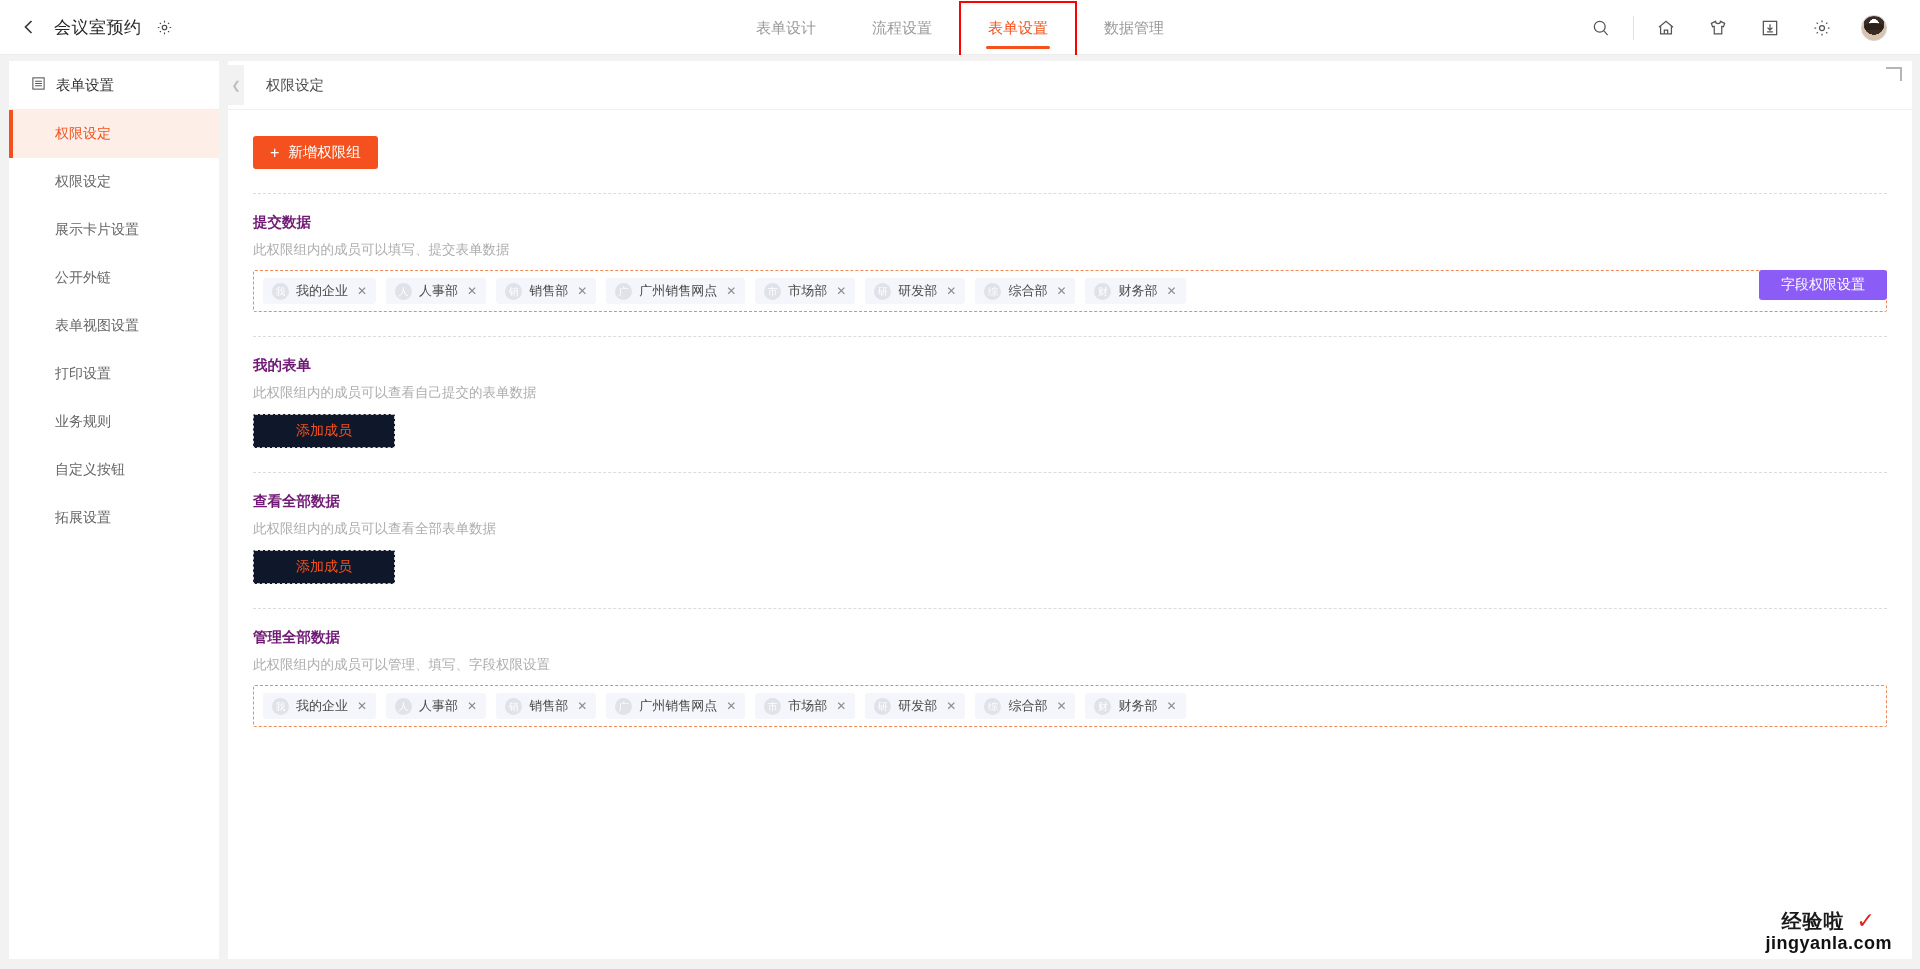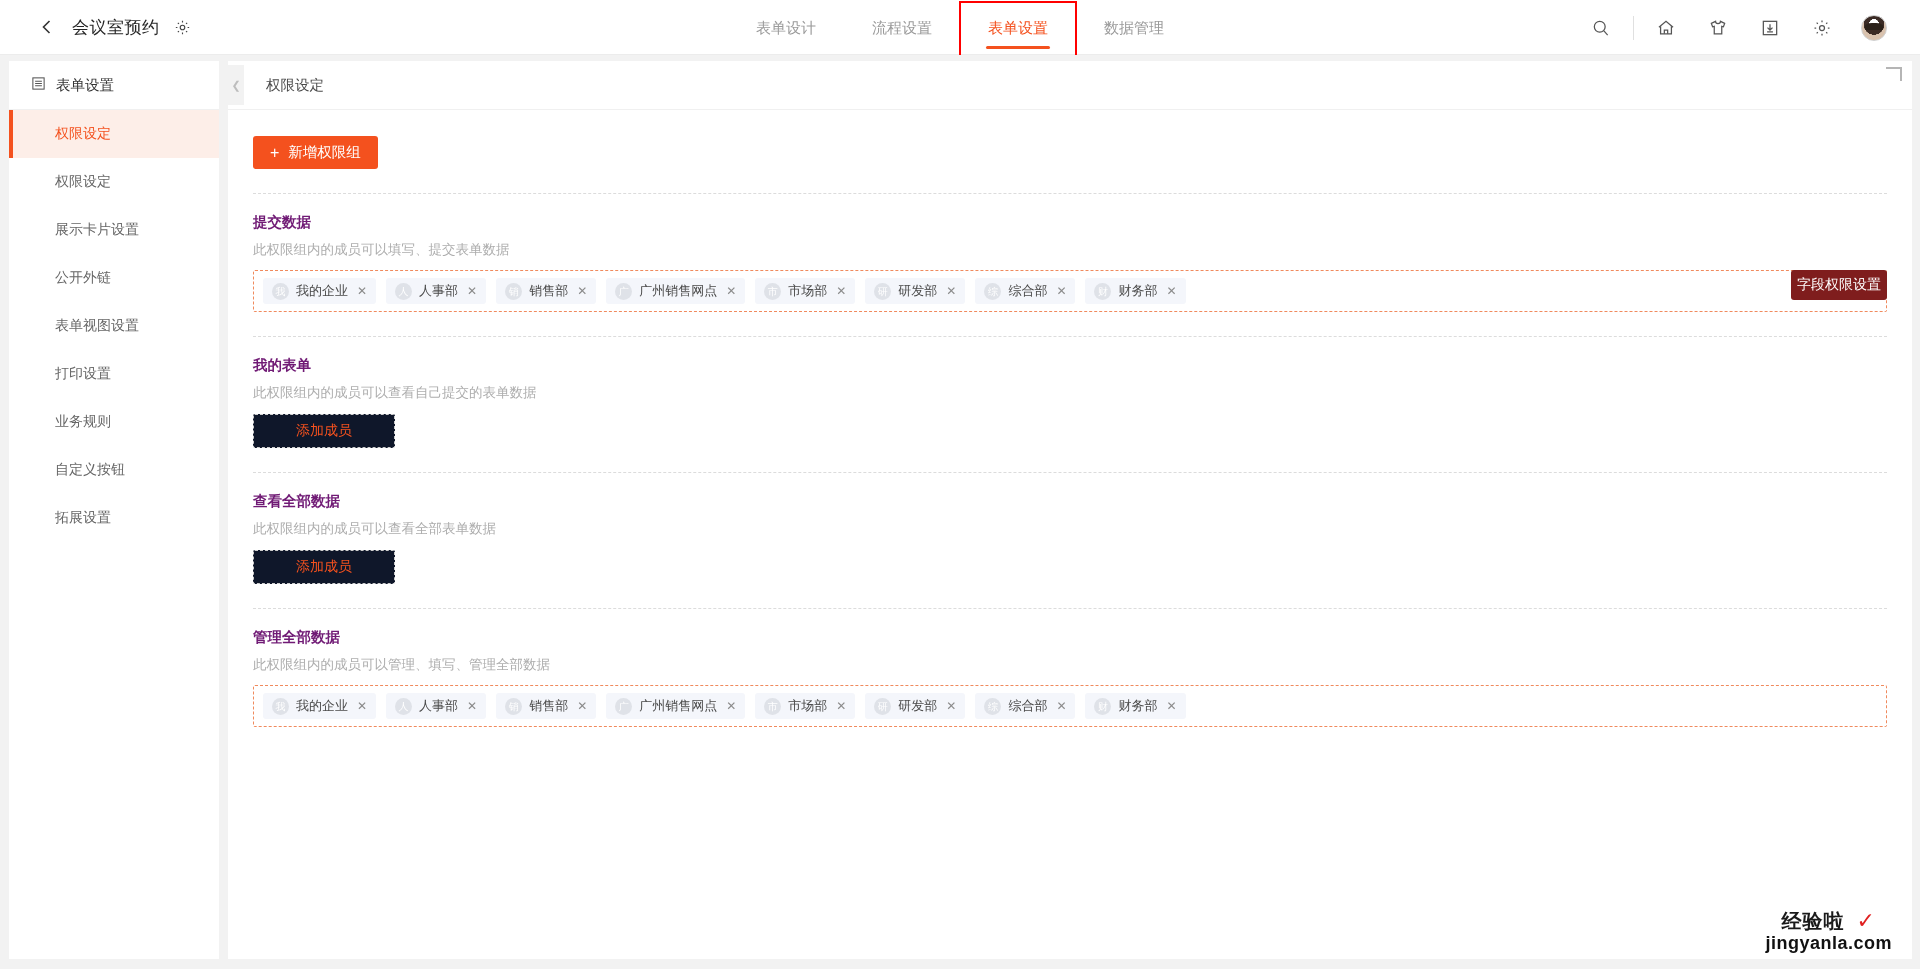--- a/index.html
+++ b/index.html
@@ -11,21 +11,21 @@
   }
 
   
   .topbar {
     position: absolute; top: 0; left: 0;
     width: 1920px; height: 55px;
     background: #ffffff;
     display: flex; align-items: center;
     border-bottom: 1px solid #ececec;
   }
-  .topbar-left { display: flex; align-items: center; padding-left: 36px; gap: 14px; min-width: 360px; }
+  .topbar-left { display: flex; align-items: center; padding-left: 18px; gap: 14px; min-width: 360px; }
   .back-arrow {
     width: 22px; height: 22px; display: flex; align-items: center; justify-content: center;
     cursor: pointer;
   }
   .back-arrow svg { display: block; }
   .app-title { font-size: 17px; color: #262626; letter-spacing: .5px; }
   .title-gear { width: 18px; height: 18px; display: flex; align-items: center; justify-content: center; cursor: pointer; }
 
   .topbar-tabs {
     position: absolute; left: 50%; transform: translateX(-50%);
@@ -137,22 +137,22 @@
 
   .btn-dashed {
     margin-top: 12px; width: 142px; height: 34px;
     border: 1px dashed #cfcfcf; background: #0f172a; color: #f4511e;
     font-size: 14px; cursor: pointer; border-radius: 2px;
     display: flex; align-items: center; justify-content: center;
   }
 
   .btn-field-perm {
     position: absolute; right: 25px; top: 160px;
-    background: #7f1d1d; color: #fff; border: none; border-radius: 3px;
-    font-size: 14px; height: 30px; padding: 0 6px; cursor: pointer;
+    background: #8b5cf6; color: #fff; border: none; border-radius: 3px;
+    font-size: 14px; height: 30px; padding: 0 22px; cursor: pointer;
   }
 
   .watermark {
     position: absolute; right: 20px; bottom: 6px;
     text-align: center; line-height: 1; user-select: none;
   }
   .wm-top {
     font-size: 20px; font-weight: bold; color: #1a1a1a;
     letter-spacing: 1px; display: inline-flex; align-items: baseline; gap: 12px;
     text-shadow: 1px 1px 0 #fff;
@@ -336,21 +336,21 @@
         <div class="sec-title">查看全部数据</div>
         <div class="sec-desc">此权限组内的成员可以查看全部表单数据</div>
         <div class="btn-dashed">添加成员</div>
       </div>
 
       <div class="divider"></div>
 
       
       <div class="section">
         <div class="sec-title">管理全部数据</div>
-        <div class="sec-desc">此权限组内的成员可以管理、填写、管理全部数据</div>
+        <div class="sec-desc">此权限组内的成员可以管理、填写、字段权限设置</div>
         <div class="tag-box">
           <span class="tag">
             <span class="tag-ava">我</span>
             <span>我的企业</span>
             <span class="tag-close">✕</span>
           </span>
           <span class="tag">
             <span class="tag-ava">人</span>
             <span>人事部</span>
             <span class="tag-close">✕</span>

